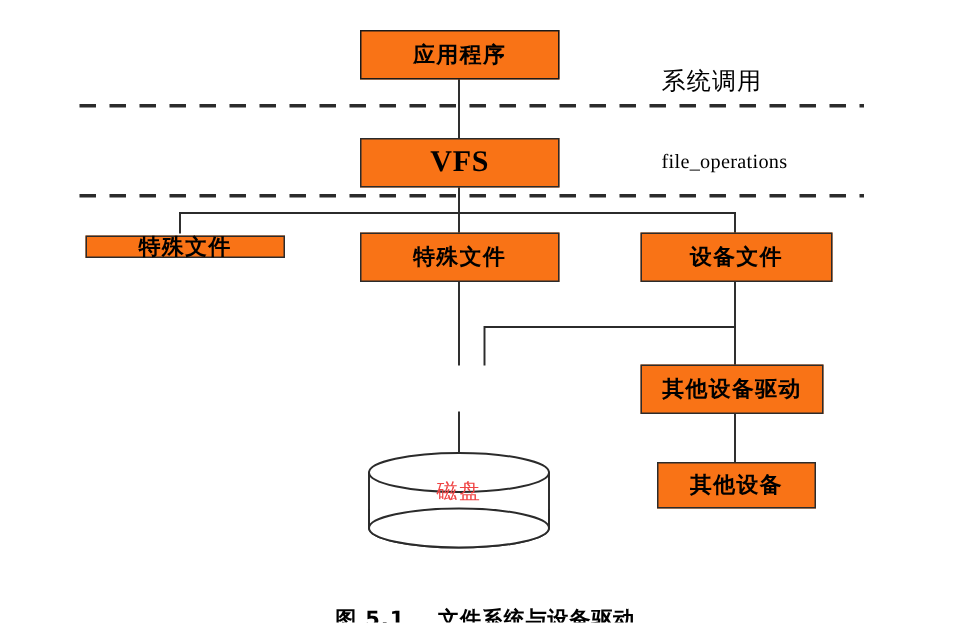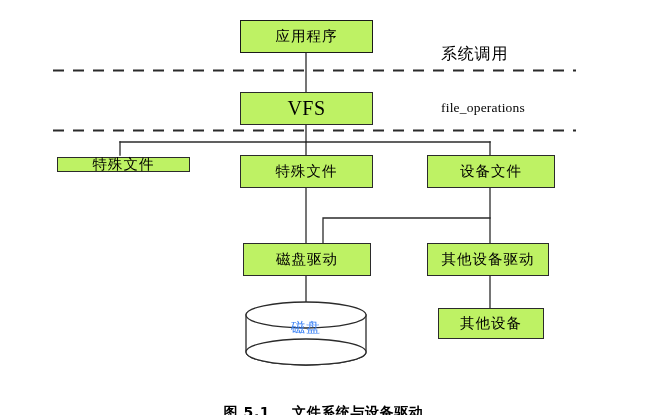--- a/index.html
+++ b/index.html
@@ -23,28 +23,29 @@
   svg.canvas {
     position: absolute;
     left: 0; top: 0;
     width: 647px;
     height: 415px;
   }
   .node-box {
     position: absolute;
     box-sizing: border-box;
     border: 1.3px solid #2b2b2b;
-    background: #bef264;
+    background: #f97316;
     display: flex;
     align-items: center;
     justify-content: center;
     color: #000000;
     font-size: 14.5px;
     letter-spacing: 1px;
     white-space: nowrap;
+    font-weight: bold;
   }
   .node-box.emphasis {
     border-width: 1.8px;
     border-color: #1a1a1a;
   }
   .node-box.latin {
     font-family: "Liberation Serif", "DejaVu Serif", serif;
     font-size: 20px;
     letter-spacing: 0.5px;
   }
@@ -56,21 +57,21 @@
     letter-spacing: 0.8px;
   }
   .layer-label.latin {
     font-family: "Liberation Serif", "DejaVu Serif", serif;
     font-size: 13.5px;
     letter-spacing: 0.2px;
   }
   .cyl-label {
     position: absolute;
     text-align: center;
-    color: #3b82f6;
+    color: #ef4444;
     font-size: 14px;
     letter-spacing: 1px;
     white-space: nowrap;
   }
   .figure-caption {
     position: absolute;
     width: 647px;
     text-align: center;
     font-size: 14px;
     font-weight: bold;
@@ -127,21 +128,20 @@
   <div class="node-box emphasis" style="left:240px; top:20px; width:133px; height:33px;">应用程序</div>
 
   <div class="node-box latin" style="left:240px; top:92px; width:133px; height:33px;">VFS</div>
 
   <div class="node-box" style="left:57px; top:157px; width:133px; height:15px;">特殊文件</div>
 
   <div class="node-box" style="left:240px; top:155px; width:133px; height:33px;">特殊文件</div>
 
   <div class="node-box" style="left:427px; top:155px; width:128px; height:33px;">设备文件</div>
 
-  <div class="node-box" style="left:243px; top:243px; width:128px; height:33px;">磁盘驱动</div>
 
   <div class="node-box" style="left:427px; top:243px; width:122px; height:33px;">其他设备驱动</div>
 
   <div class="node-box" style="left:438px; top:308px; width:106px; height:31px;">其他设备</div>
 
   <div class="cyl-label" style="left:246px; top:319px; width:120px;">磁盘</div>
 
   <div class="figure-caption" style="left:0; top:380px;margin-top:24px;">图 5.1    文件系统与设备驱动</div>
 
 </div>

